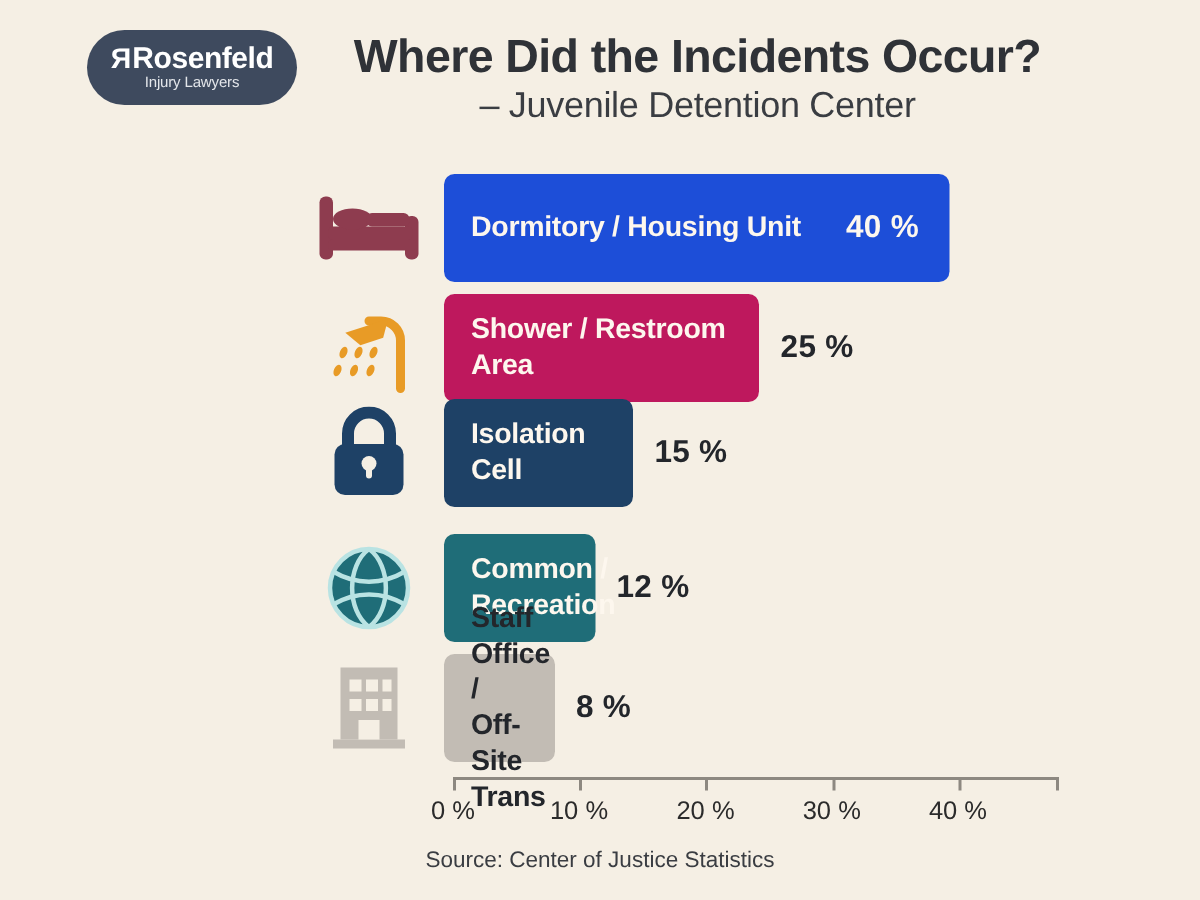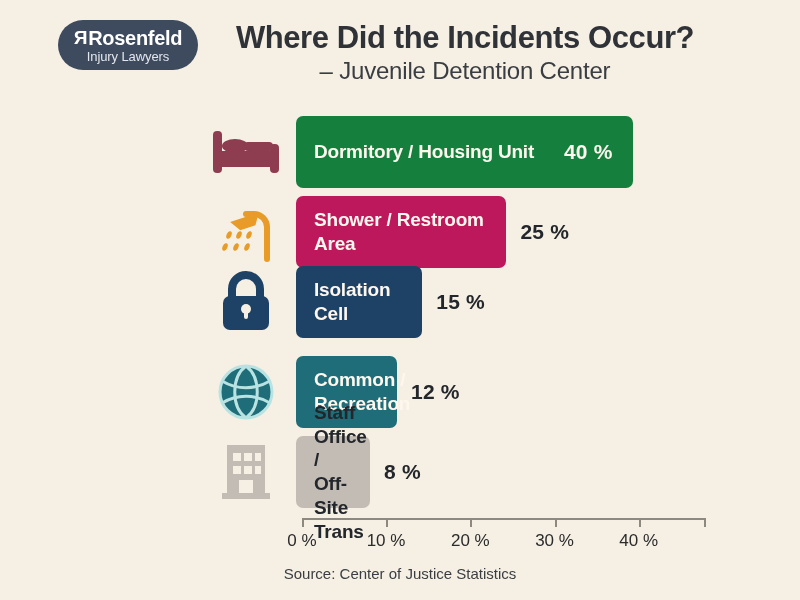--- a/index.html
+++ b/index.html
@@ -44,21 +44,21 @@
   }
   .logo-mark {
     display: inline-block;
     margin-right: 1px;
     font-size: 19px;
     font-weight: bold;
     transform: scaleX(-1);
   }
   .logo-sub {
     color: #e3e6ea;
-    font-size: 13px;
+    font-size: 10px;
     margin-top: 2px;
     letter-spacing: -0.1px;
   }
   .title {
     position: absolute;
     left: 215px; top: 20px;
     width: 500px;
     text-align: center;
     font-size: 31px;
     font-weight: bold;
@@ -190,21 +190,21 @@
       <div class="icon-cell">
         <svg width="70" height="50" viewBox="0 0 70 50">
           <rect x="2" y="4" width="9" height="42" rx="4" fill="#8e3c4f"></rect>
           <rect x="59" y="17" width="9" height="29" rx="4" fill="#8e3c4f"></rect>
           <rect x="8" y="24" width="56" height="9" rx="3" fill="#8e3c4f"></rect>
           <rect x="8" y="33" width="58" height="7" rx="2" fill="#8e3c4f"></rect>
           <ellipse cx="24" cy="19" rx="13" ry="7" fill="#8e3c4f"></ellipse>
           <rect x="33" y="15" width="29" height="9" rx="4" fill="#8e3c4f"></rect>
         </svg>
       </div>
-      <div class="bar" style="width: 336.667px; background: #15803d;">
+      <div class="bar" style="width: 336.667px; background: #1d4ed8;">
         <span class="bar-label light">Dormitory / Housing Unit</span>
         <span class="value-inside">40 %</span>
       </div>
     </div>
     <div class="row" style="top: 88px;">
       <div class="icon-cell">
         <svg width="62" height="62" viewBox="0 0 62 62">
           <path d="M52 58 V26 a13 13 0 0 0-13-13 h-8" stroke="#e89b26" stroke-width="6" fill="none" stroke-linecap="round"></path>
           <path d="M31 6 a9 9 0 0 0 0 14 h0 z" fill="none"></path>
           <path d="M16 16 h30 l-7 11 h-16 z" fill="#e89b26" transform="rotate(-18 31 21)"></path>

